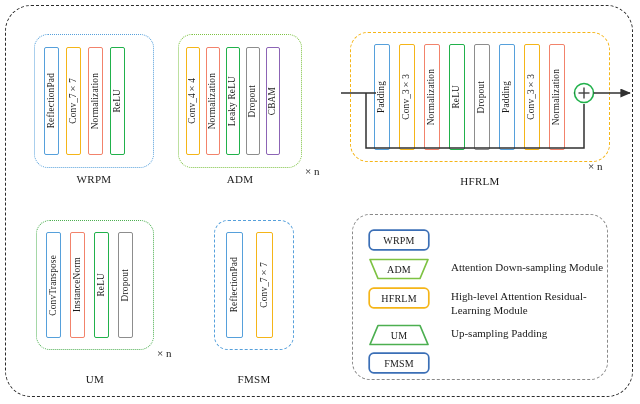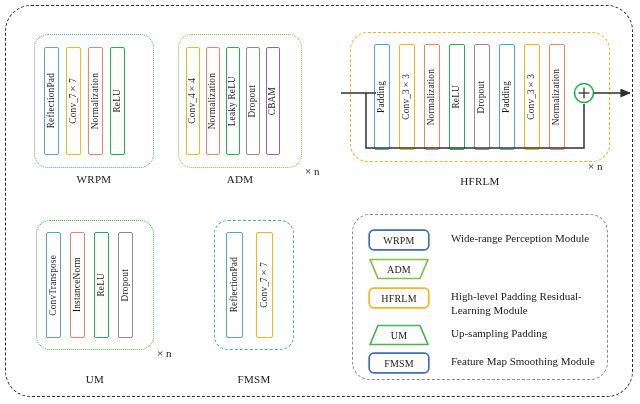--- a/index.html
+++ b/index.html
@@ -237,56 +237,55 @@
 
   <div class="modbox grey-dash" style="left:352px;top:214px;width:256px;height:166px;"></div>
 
   <div class="legend-row" style="left:368px;top:229px;">
     <div class="lg-shape">
       <svg width="62" height="22" viewBox="0 0 62 22">
         <rect x="1.2" y="1.2" width="59.6" height="19.6" rx="4.5" ry="4.5" fill="#fff" stroke="#3b6fb6" stroke-width="1.7"></rect>
       </svg>
       <b>WRPM</b>
     </div>
-    <div class="lg-text">Wide-range Perception Module</div>
   </div>
 
   <div class="legend-row" style="left:368px;top:258px;">
     <div class="lg-shape">
       <svg width="62" height="22" viewBox="0 0 62 22">
         <path d="M2,1.5 L60,1.5 L52,20.5 L10,20.5 Z" fill="#fff" stroke="#7dc242" stroke-width="1.7" stroke-linejoin="round"></path>
       </svg>
       <b>ADM</b>
     </div>
+    <div class="lg-text">Attention Down-sampling Module</div>
   </div>
 
   <div class="legend-row" style="left:368px;top:287px;">
     <div class="lg-shape">
       <svg width="62" height="22" viewBox="0 0 62 22">
         <rect x="1.2" y="1.2" width="59.6" height="19.6" rx="4.5" ry="4.5" fill="#fff" stroke="#f5b518" stroke-width="1.7"></rect>
       </svg>
       <b>HFRLM</b>
     </div>
-    <div class="lg-text">High-level Padding Residual-
+    <div class="lg-text">High-level Attention Residual-
 Learning Module</div>
   </div>
 
   <div class="legend-row" style="left:368px;top:324px;">
     <div class="lg-shape">
       <svg width="62" height="22" viewBox="0 0 62 22">
         <path d="M10,1.5 L52,1.5 L60,20.5 L2,20.5 Z" fill="#fff" stroke="#4caf50" stroke-width="1.7" stroke-linejoin="round"></path>
       </svg>
       <b>UM</b>
     </div>
     <div class="lg-text">Up-sampling Padding</div>
   </div>
 
   <div class="legend-row" style="left:368px;top:352px;">
     <div class="lg-shape">
       <svg width="62" height="22" viewBox="0 0 62 22">
         <rect x="1.2" y="1.2" width="59.6" height="19.6" rx="4.5" ry="4.5" fill="#fff" stroke="#3b6fb6" stroke-width="1.7"></rect>
       </svg>
       <b>FMSM</b>
     </div>
-    <div class="lg-text">Feature Map Smoothing Module</div>
   </div>
 
 </div>
 
 </body></html>

